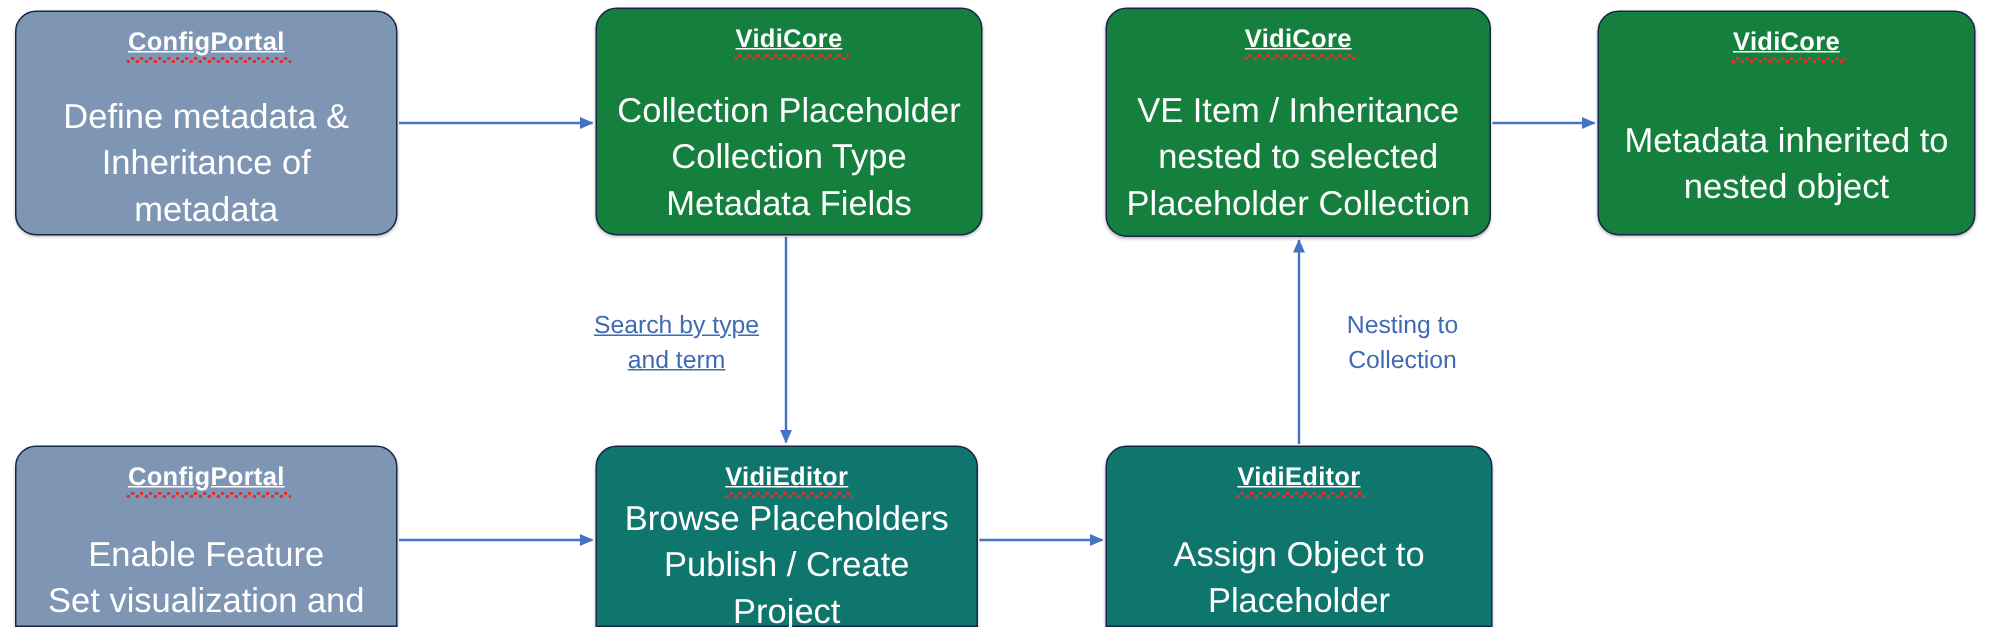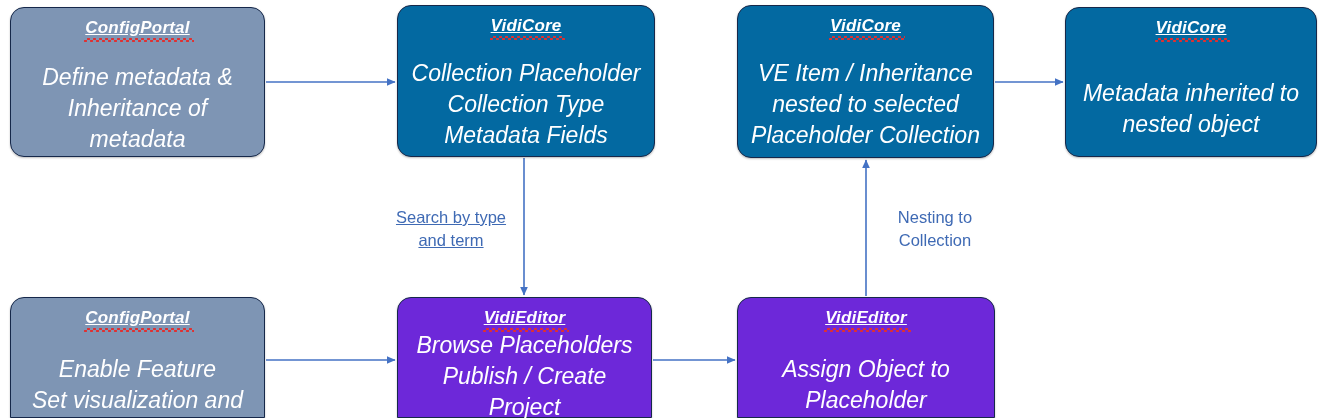--- a/index.html
+++ b/index.html
@@ -23,21 +23,20 @@
     border-radius: 14px;
     border: 1px solid #16284a;
     display: flex;
     flex-direction: column;
     align-items: center;
     justify-content: flex-start;
     color: #ffffff;
     text-align: center;
     padding: 10px 8px 28px 8px;
     box-shadow: 0 1px 2px rgba(0,0,0,0.25);
-    font-style: italic;
   }
   .node .title {
     font-weight: bold;
     font-size: 17px;
     text-decoration: underline;
     letter-spacing: 0.2px;
     position: relative;
     display: inline-block;
     margin-bottom: 2px;
     white-space: nowrap;
@@ -56,22 +55,22 @@
     background-size: 6px 4px;
     background-repeat: repeat-x;
     pointer-events: none;
   }
   .node .body {
     font-size: 23px;
     line-height: 1.34;
     white-space: pre-line;
   }
   .fill-gray  { background: #7e95b4; }
-  .fill-navy  { background: #0369a1; }
-  .fill-blue  { background: #6d28d9; }
+  .fill-navy  { background: #15803d; }
+  .fill-blue  { background: #0f766e; }
 
   .edge-label {
     position: absolute;
     color: #3f6ab4;
     font-size: 16.5px;
     line-height: 1.42;
     text-align: center;
     white-space: pre-line;
   }
   svg.links {

